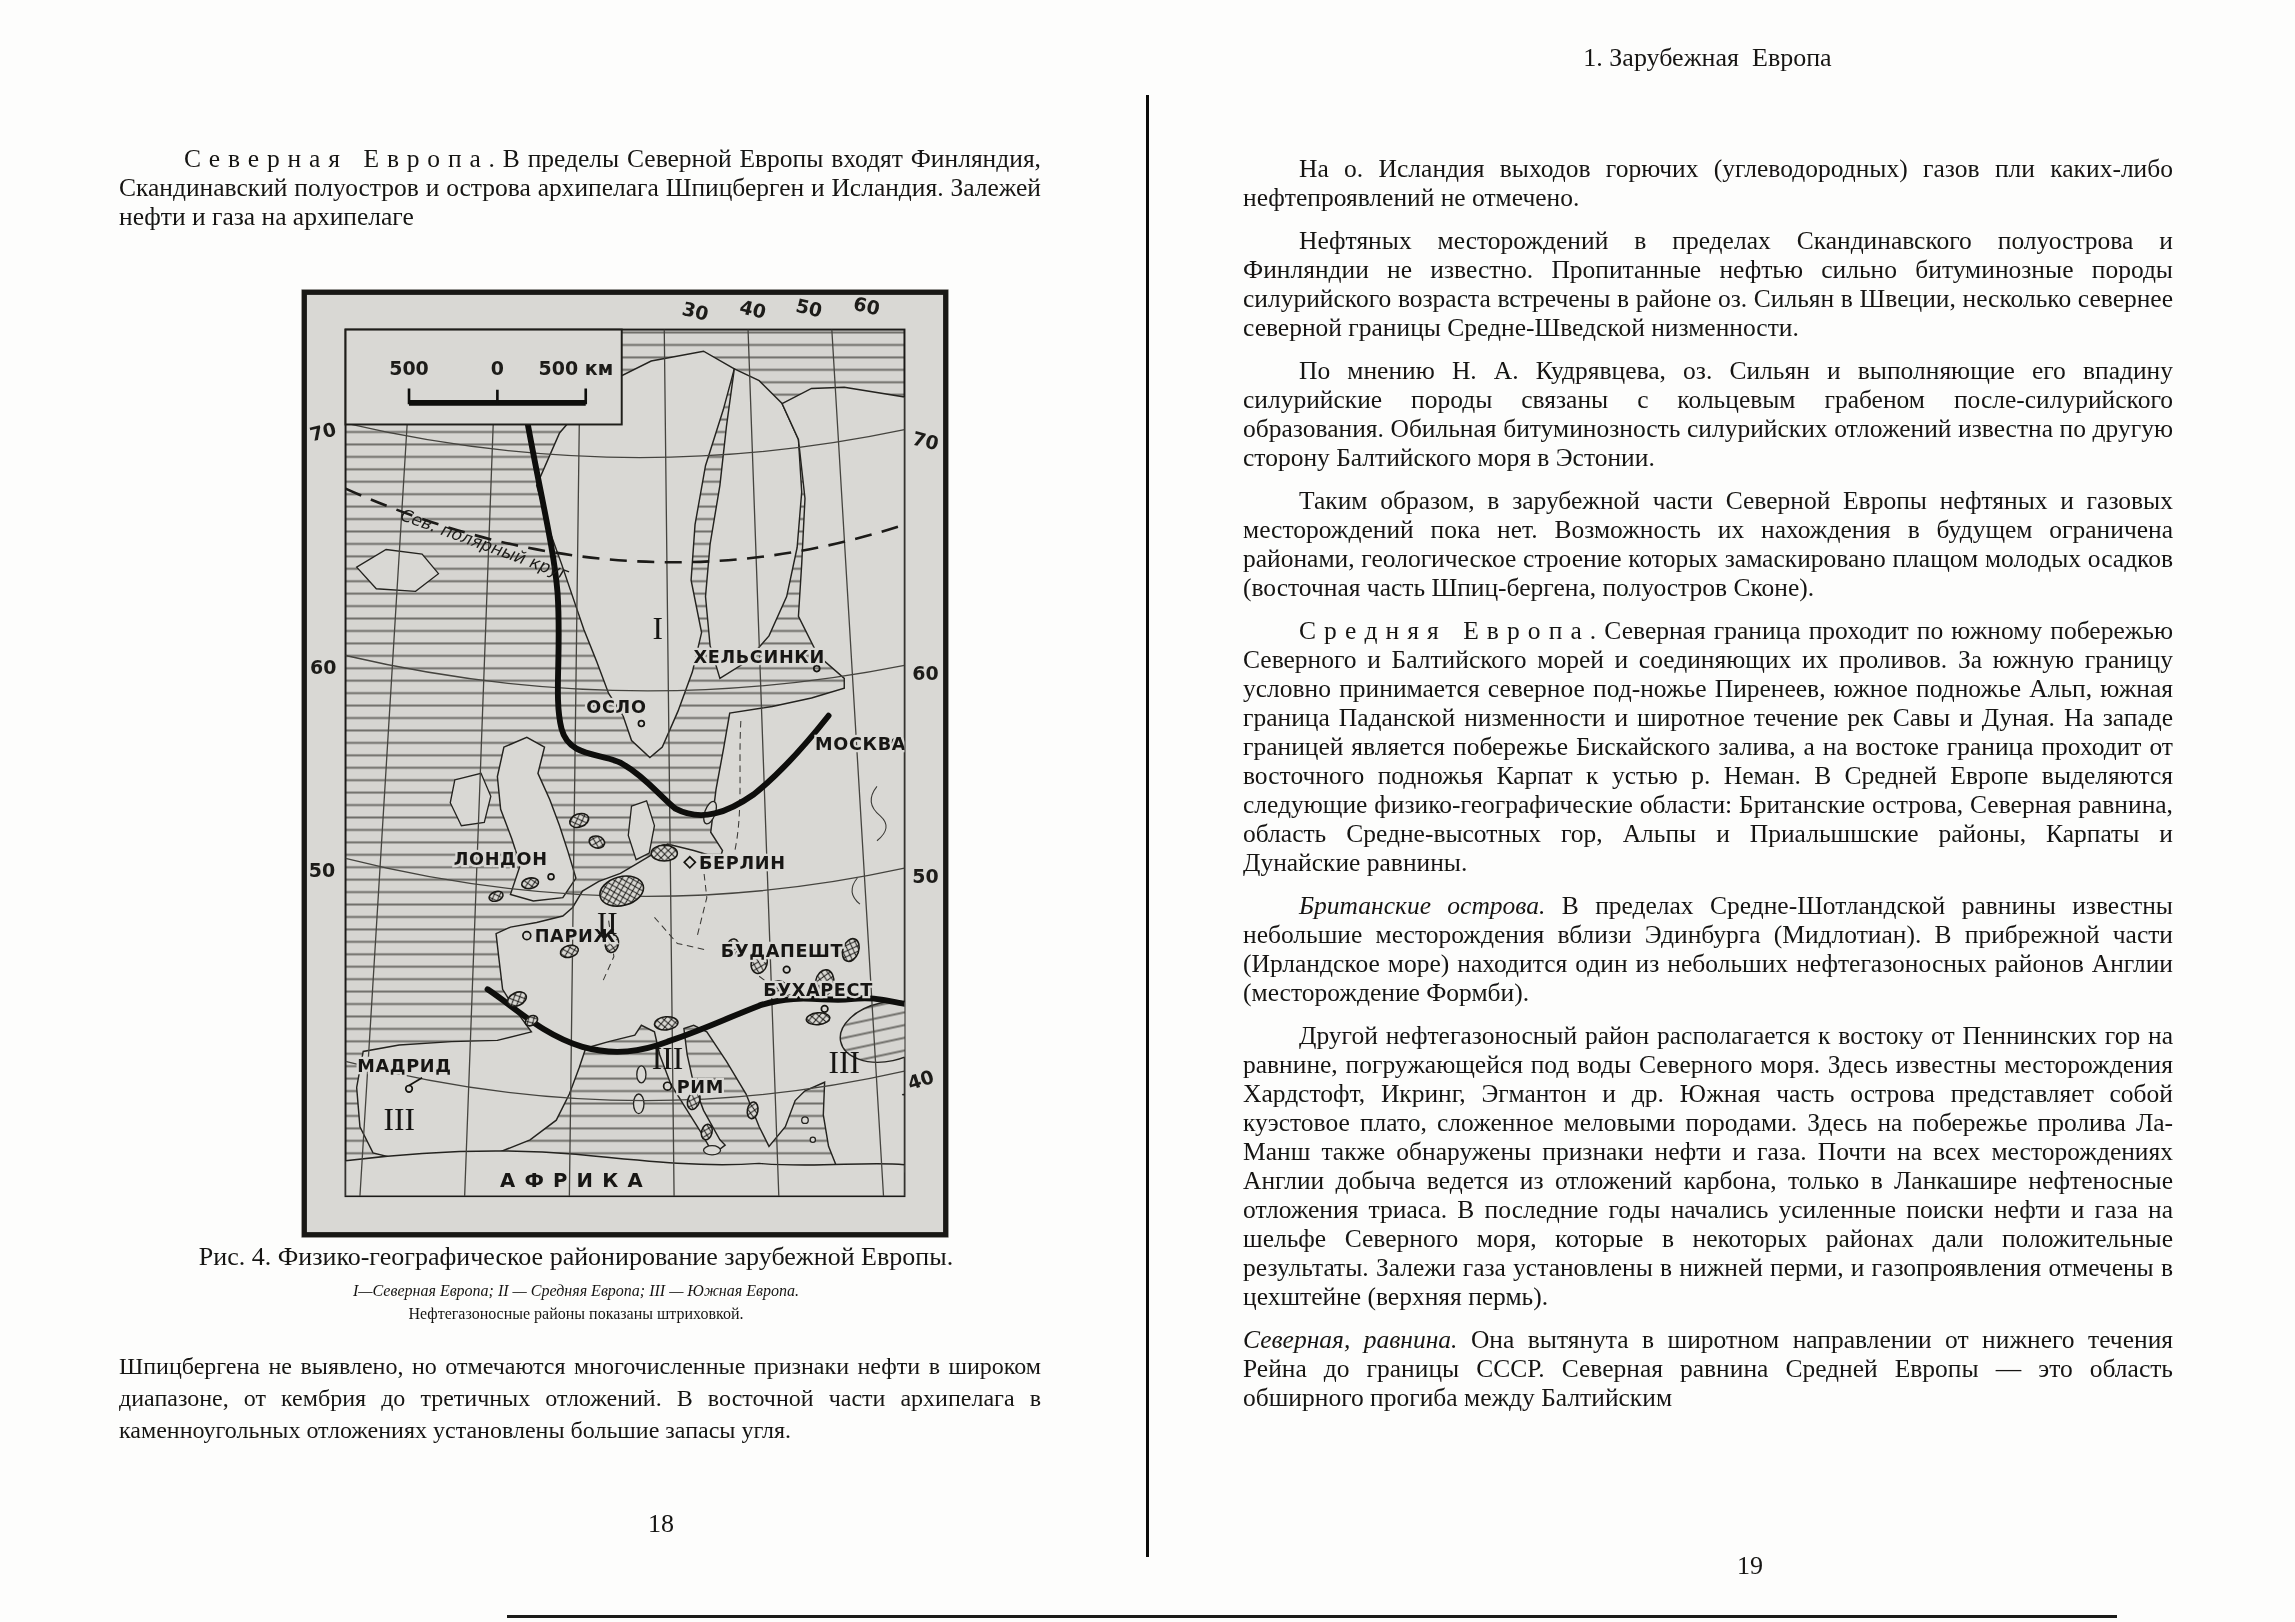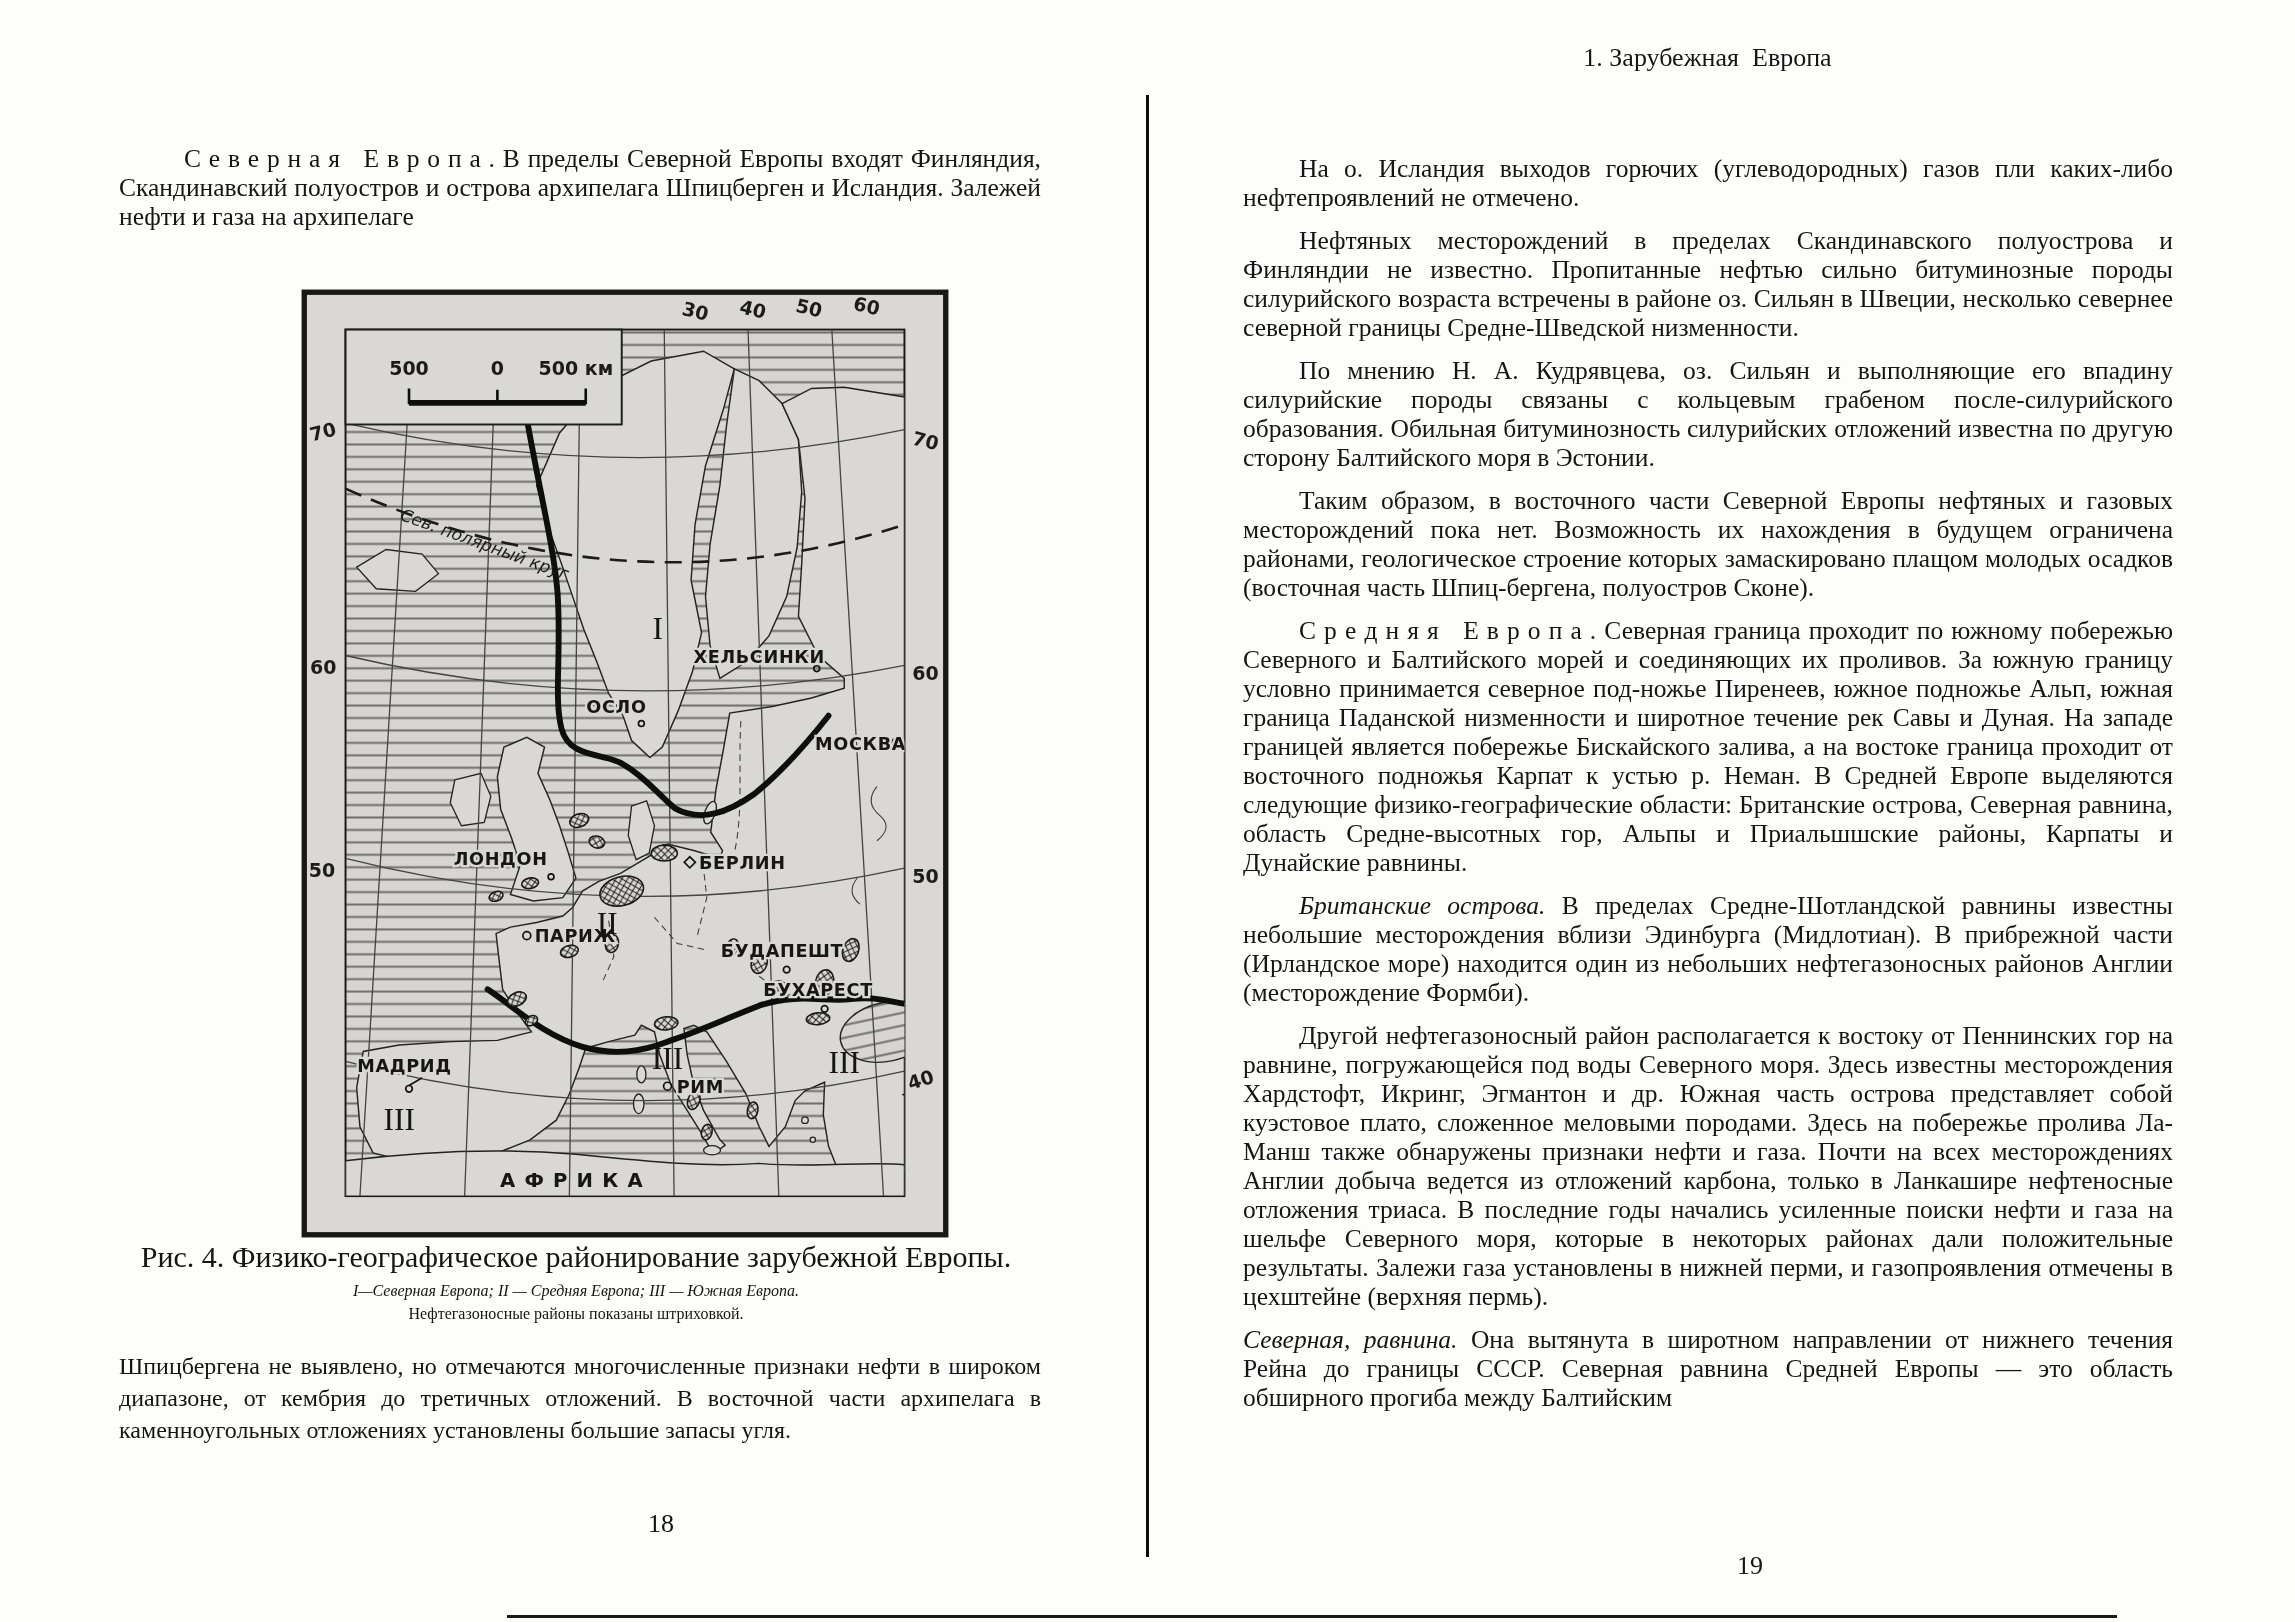--- a/index.html
+++ b/index.html
@@ -5,21 +5,21 @@
   html,body{margin:0;padding:0;background:#9a9a9a;}
   #page{position:relative;width:2295px;height:1622px;background:#fdfdfc;
         font-family:"Liberation Serif",serif;color:#161513;overflow:hidden;}
   .abs{position:absolute;}
   .body-text{font-size:25.5px;line-height:29px;text-align:justify;}
   .body-text p{margin:14px;text-indent:56px;}
   .body-text p.noindent{text-indent:0;}
   .lead{white-space:pre;}
   .ilead{font-style:italic;}
   .caption-wrap{text-align:center;}
-  .caption-line{font-size:30px;line-height:29px;}
+  .caption-line{font-size:26px;line-height:29px;}
   .legend-line{font-size:16px;line-height:23px;}
   .pagenum{font-size:26px;margin-top:22px;}
   .header-line{font-size:26px;text-align:center;white-space:pre;}
   .divider{width:2.6px;background:#0c0c0a;}
   .scanline{height:3.3px;background:#1b1b18;}
   
   .land{fill:#d9d8d4;stroke:#24231f;stroke-width:2.2;}
   .isle{fill:#d9d8d4;stroke:#24231f;stroke-width:2;}
   .grat{fill:none;stroke:#45443f;stroke-width:2;}
   .gratb{fill:none;stroke:#45443f;stroke-width:2;}
@@ -210,21 +210,21 @@
   <div class="abs pagenum" style="left:648px;top:1487px;">18</div>
 
   <div class="abs divider" style="left:1146px;top:95px;height:1462px;"></div>
 
   <div class="abs header-line" style="left:1230px;top:43px;width:955px;">1. Зарубежная  Европа</div>
 
   <div class="abs body-text" style="left:1229px;top:140px;width:958px;">
     <p><span>На о. Исландия выходов горючих (углеводородных) газов пли каких-либо нефтепроявлений не отмечено.</span></p>
     <p><span>Нефтяных месторождений в пределах Скандинавского полуострова и Финляндии не известно. Пропитанные нефтью сильно битуминозные породы силурийского возраста встречены в районе оз. Сильян в Швеции, несколько севернее северной границы Средне-Шведской низменности.</span></p>
     <p><span>По мнению Н. А. Кудрявцева, оз. Сильян и выполняющие его впадину силурийские породы связаны с кольцевым грабеном после-силурийского образования. Обильная битуминозность силурийских отложений известна по другую сторону Балтийского моря в Эстонии.</span></p>
-    <p><span>Таким образом, в восточного части Северной Европы нефтяных и газовых месторождений пока нет. Возможность их нахождения в будущем ограничена районами, геологическое строение которых замаскировано плащом молодых осадков (восточная часть Шпиц-бергена, полуостров Сконе).</span></p>
+    <p><span>Таким образом, в зарубежной части Северной Европы нефтяных и газовых месторождений пока нет. Возможность их нахождения в будущем ограничена районами, геологическое строение которых замаскировано плащом молодых осадков (восточная часть Шпиц-бергена, полуостров Сконе).</span></p>
     <p>
       <span class="lead">С р е д н я я   Е в р о п а .</span>
       <span>Северная граница проходит по южному побережью Северного и Балтийского морей и соединяющих их проливов. За южную границу условно принимается северное под-ножье Пиренеев, южное подножье Альп, южная граница Паданской низменности и широтное течение рек Савы и Дуная. На западе границей является побережье Бискайского залива, а на востоке граница проходит от восточного подножья Карпат к устью р. Неман. В Средней Европе выделяются следующие физико-географические области: Британские острова, Северная равнина, область Средне-высотных гор, Альпы и Приальшшские районы, Карпаты и Дунайские равнины.</span>
     </p>
     <p>
       <span class="ilead">Британские острова.</span>
       <span>В пределах Средне-Шотландской равнины известны небольшие месторождения вблизи Эдинбурга (Мидлотиан). В прибрежной части (Ирландское море) находится один из небольших нефтегазоносных районов Англии (месторождение Формби).</span>
     </p>
     <p><span>Другой нефтегазоносный район располагается к востоку от Пеннинских гор на равнине, погружающейся под воды Северного моря. Здесь известны месторождения Хардстофт, Икринг, Эгмантон и др. Южная часть острова представляет собой куэстовое плато, сложенное меловыми породами. Здесь на побережье пролива Ла-Манш также обнаружены признаки нефти и газа. Почти на всех месторождениях Англии добыча ведется из отложений карбона, только в Ланкашире нефтеносные отложения триаса. В последние годы начались усиленные поиски нефти и газа на шельфе Северного моря, которые в некоторых районах дали положительные результаты. Залежи газа установлены в нижней перми, и газопроявления отмечены в цехштейне (верхняя пермь).</span></p>
     <p class="noindent">

